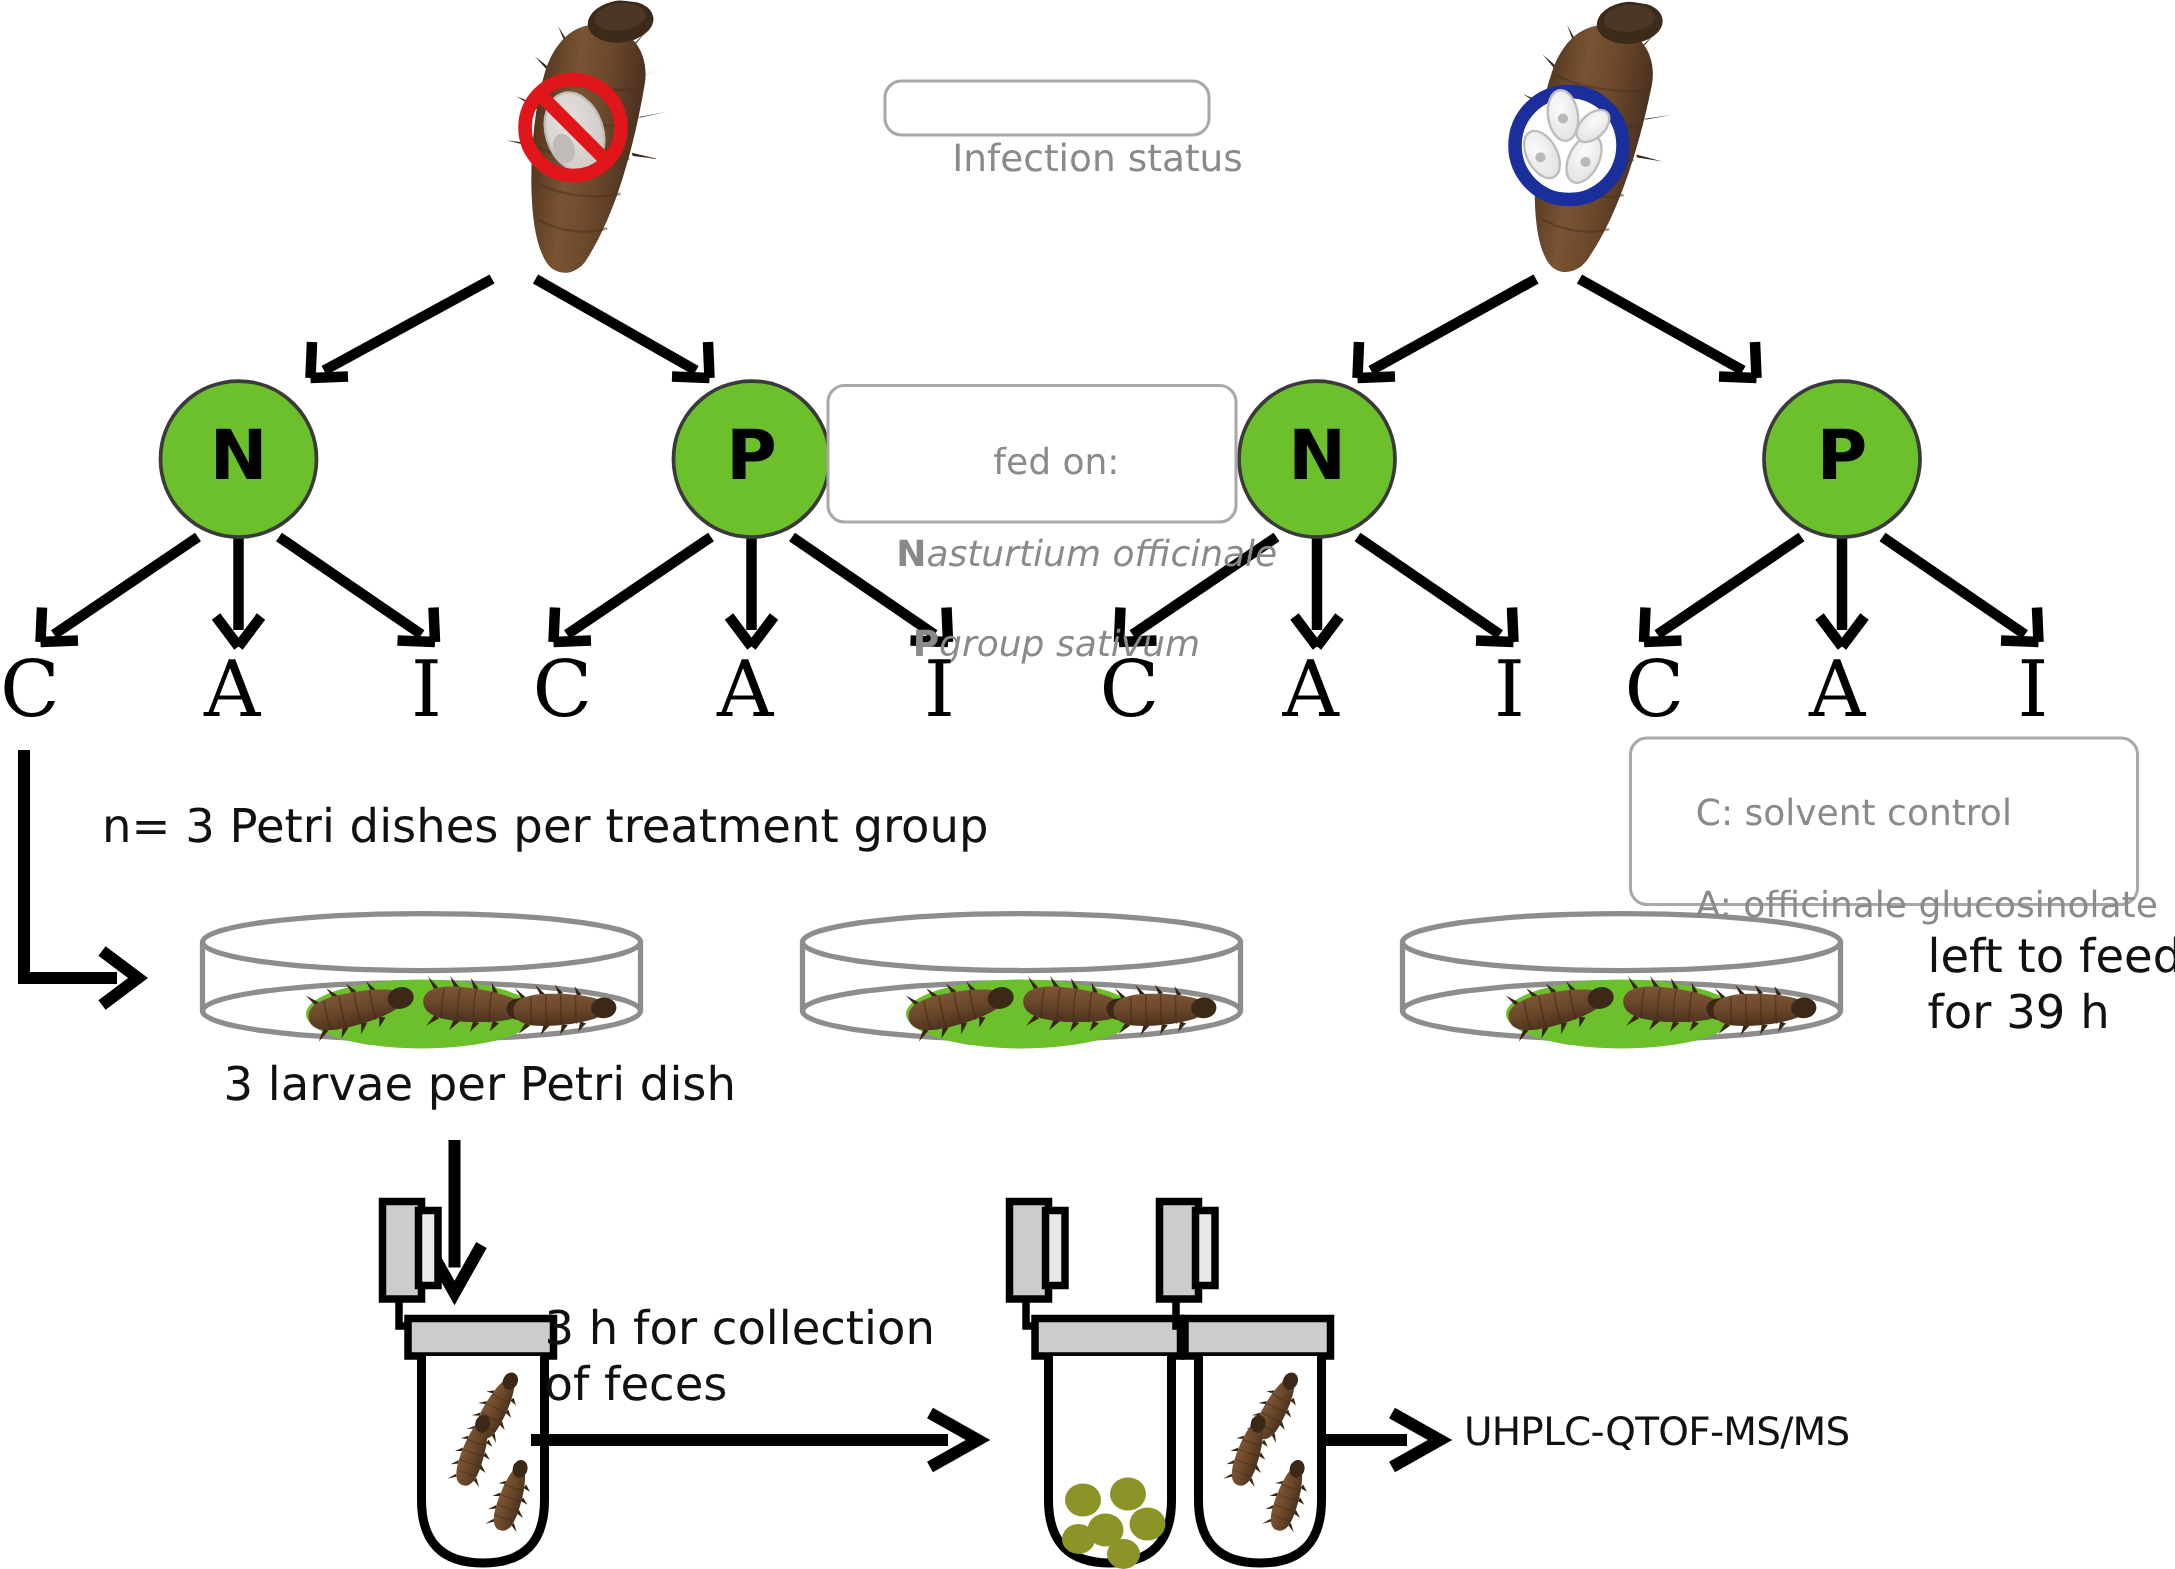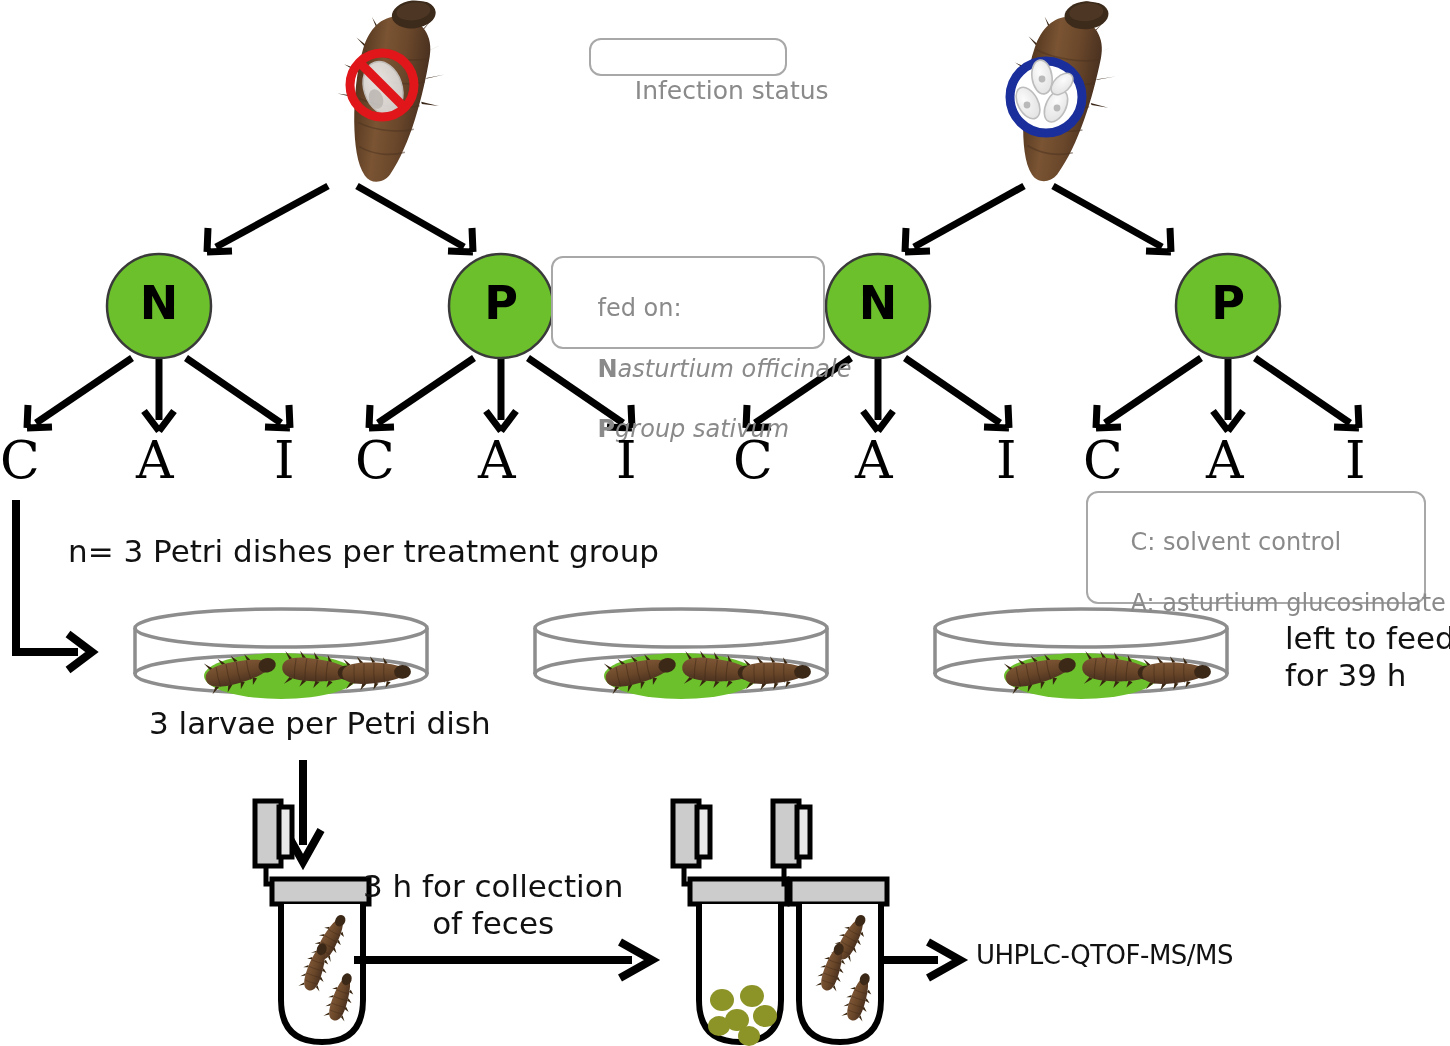--- a/index.html
+++ b/index.html
@@ -321,33 +321,33 @@
       <use href="#smallLarva" x="802" y="958" width="60" height="24" transform="rotate(-72 832 970)"></use>
       <use href="#smallLarva" x="828" y="988" width="60" height="24" transform="rotate(-72 858 1000)"></use>
     </g>
 
     <g stroke="#000" stroke-width="8" fill="none" stroke-linecap="butt">
       <path d="M880,960 L938,960"></path>
       <path d="M928,942 L960,960 L928,978"></path>
     </g>
   </svg>
 
-  <div class="legendbox" style="left:589px; top:38px; width:198px; height:38px; font-size:25px; padding:3px 12px 0 12px;">
+  <div class="legendbox" style="left:589px; top:53px; width:218px; height:38px; font-size:25px; padding:3px 12px 0 12px;">
     <span>Infection status</span>
   </div>
 
-  <div class="legendbox" style="left:551px; top:256px; width:274px; height:93px; font-size:24px; padding:5px 12px 0 14px;">
+  <div class="legendbox" style="left:551px; top:256px; width:274px; height:93px; font-size:24px; padding:5px 12px 0 14px;text-align:center;">
     <span>fed on:</span><br>
     <span class="sp">N</span><span class="ital">asturtium officinale</span><br>
     <span class="sp">P</span><span class="ital">group sativum</span>
   </div>
 
   <div class="legendbox" style="left:1086px; top:491px; width:340px; height:113px; font-size:24px; padding:4px 12px 0 12px;">
     <span>C: solvent control</span><br>
-    <span>A: asturtium glucosinolate</span><br>
+    <span>A: officinale glucosinolate</span><br>
   </div>
 
   <div class="circ-label" style="left:119px; top:276px; width:80px; font-size:46px;">N</div>
   <div class="circ-label" style="left:461px; top:276px; width:80px; font-size:46px;">P</div>
   <div class="circ-label" style="left:838px; top:276px; width:80px; font-size:46px;">N</div>
   <div class="circ-label" style="left:1188px; top:276px; width:80px; font-size:46px;">P</div>
 
   <div class="node-letter" style="left:0px; top:430px; font-size:52px;">C</div>
   <div class="node-letter" style="left:136px; top:430px; font-size:52px;">A</div>
   <div class="node-letter" style="left:274px; top:430px; font-size:52px;">I</div>
@@ -363,17 +363,17 @@
   <div class="node-letter" style="left:1083px; top:430px; font-size:52px;">C</div>
   <div class="node-letter" style="left:1206px; top:430px; font-size:52px;">A</div>
   <div class="node-letter" style="left:1345px; top:430px; font-size:52px;">I</div>
 
   <div class="txt" style="left:38px; top:533px; font-size:31px;margin-left:30px;">n= 3 Petri dishes per treatment group</div>
 
   <div class="txt" style="left:133px; top:705px; font-size:31px;margin-left:16px;">3 larvae per Petri dish</div>
 
   <div class="txt" style="left:1285px; top:620px; font-size:31px;"><span>left to feed</span><br><span>for 39 h</span></div>
 
-  <div class="txt" style="left:363px; top:868px; font-size:31px;text-align:center;"><span>3 h for collection</span><br><span>of feces</span></div>
+  <div class="txt" style="left:363px; top:868px; font-size:31px;"><span>3 h for collection</span><br><span>of feces</span></div>
 
   <div class="txt" style="left:976px; top:940px; font-size:26px; font-weight:normal; letter-spacing:-0.5px;">UHPLC-QTOF-MS/MS</div>
 
 </div>
 
 </body></html>

